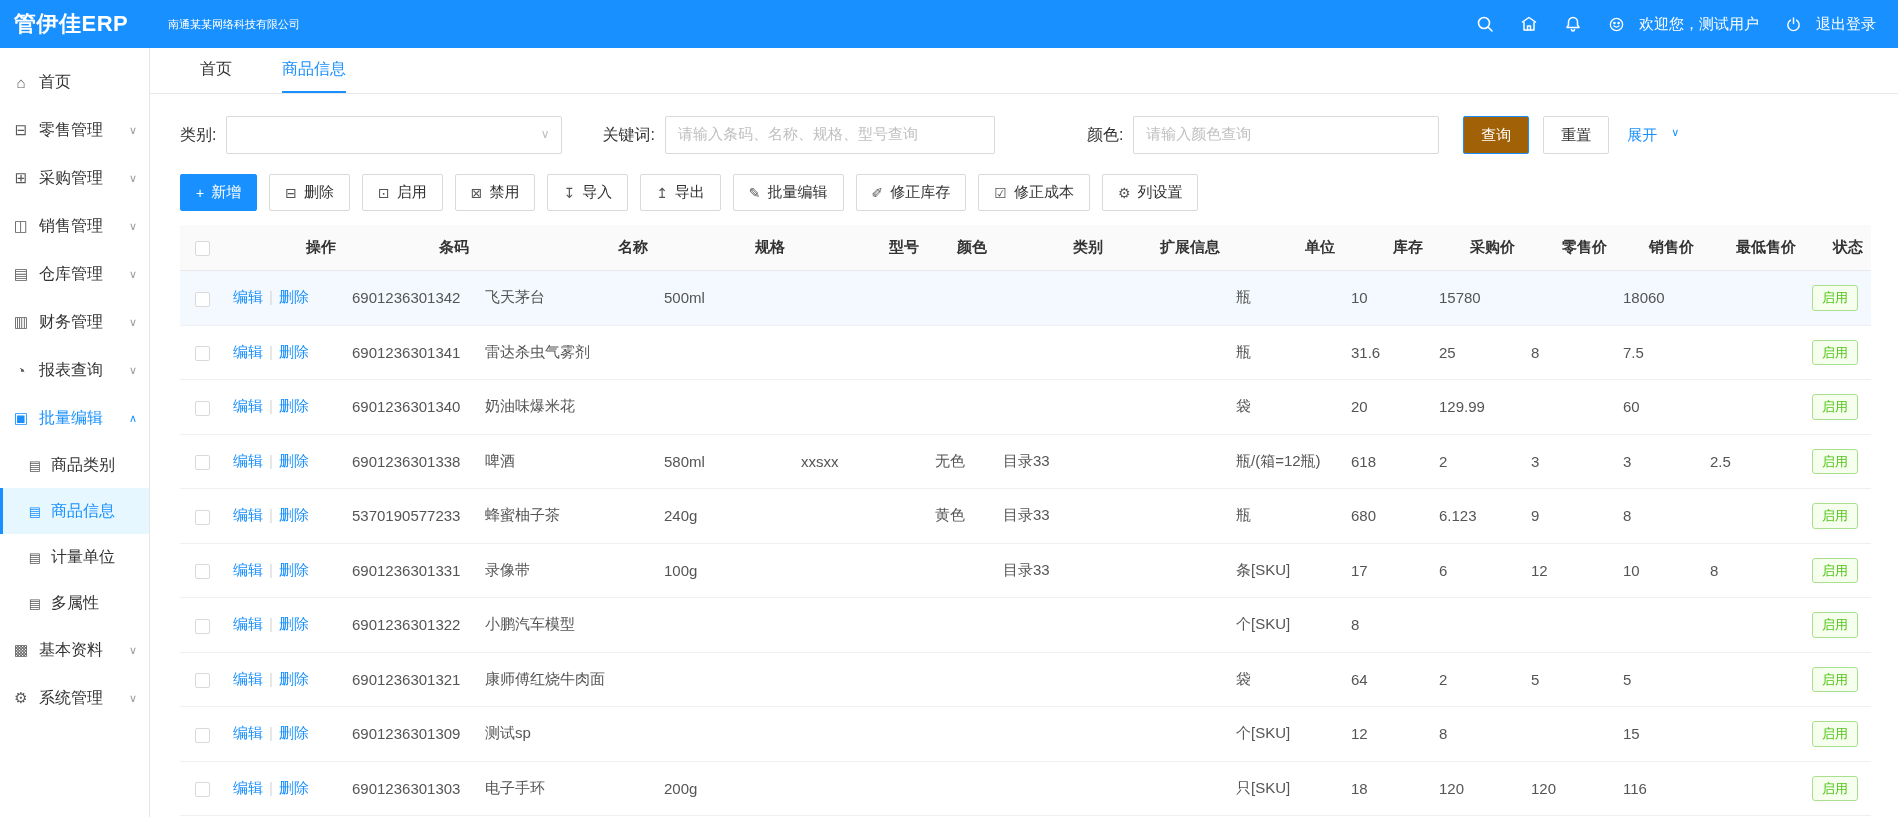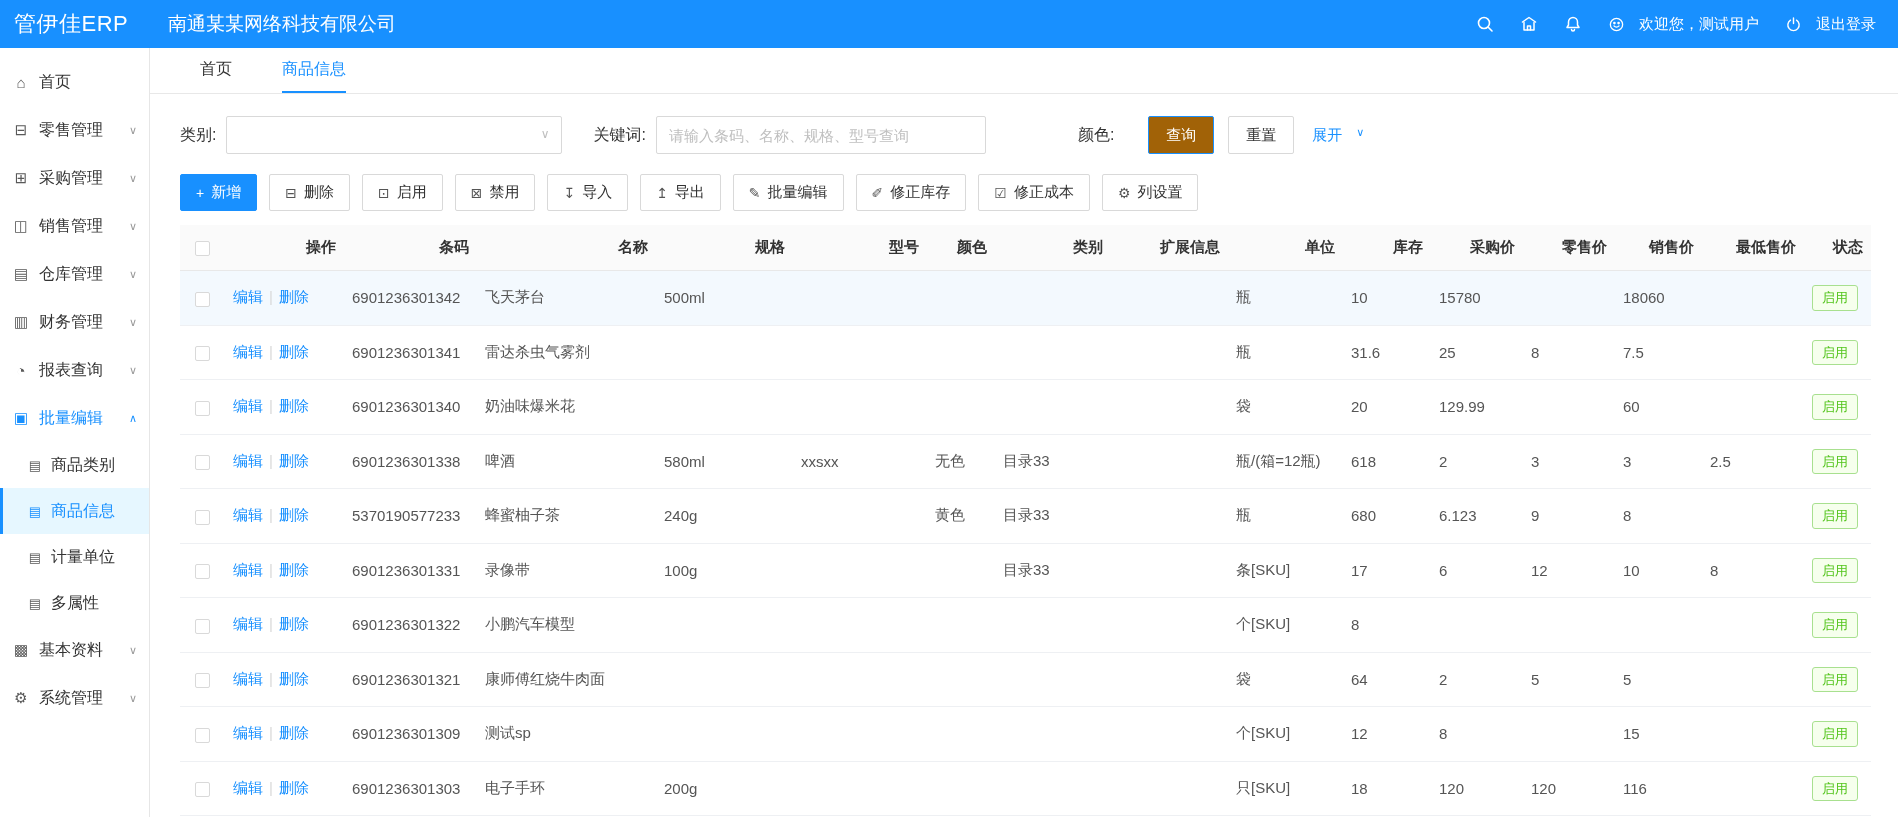--- a/index.html
+++ b/index.html
@@ -2,22 +2,22 @@
 <html><head>
 <meta charset="utf-8">
 <style>
   *{box-sizing:border-box;margin:0;padding:0}
   html,body{width:1898px;height:817px}
   body{font-family:"Liberation Sans","DejaVu Sans",sans-serif;font-size:15px;color:#333;background:#fff;overflow:hidden}
   .app{width:1898px;height:817px;display:flex;flex-direction:column}
 
   
   .header{height:48px;flex:0 0 48px;background:#1890ff;display:flex;align-items:center;color:#fff}
-  .logo{width:150px;flex:0 0 150px;padding-left:14px;font-size:22px;font-weight:normal;letter-spacing:.5px;white-space:nowrap}
-  .company{font-size:19px;margin-left:18px;white-space:nowrap}
+  .logo{width:150px;flex:0 0 150px;padding-left:14px;font-size:22px;font-weight:bold;letter-spacing:.5px;white-space:nowrap}
+  .company{font-size:11px;margin-left:18px;white-space:nowrap}
   .header-right{margin-left:auto;display:flex;align-items:center;gap:26px;padding-right:22px;font-size:15px}
   .hicon{display:inline-flex;align-items:center;cursor:pointer;line-height:0}
   .hgroup{display:inline-flex;align-items:center;gap:14px;cursor:pointer;white-space:nowrap}
 
   .main{flex:1;display:flex;min-height:0}
   
   .sidebar{width:150px;flex:0 0 150px;border-right:1px solid #e6e6e6;padding-top:10px;font-size:16px;background:#fff;overflow:hidden}
   .side-item{height:48px;display:flex;align-items:center;gap:9px;padding:0 12px;color:#333;cursor:pointer;white-space:nowrap}
   .side-icon{color:#595959;font-size:15px;width:18px;text-align:center;flex:0 0 18px}
   .side-item .chev{margin-left:auto;color:#999;font-size:11px}
@@ -32,25 +32,25 @@
   .content{flex:1;display:flex;flex-direction:column;min-width:0;background:#fff}
   .tabbar{height:46px;flex:0 0 46px;border-bottom:1px solid #e8e8e8;display:flex;align-items:stretch;padding-left:50px;gap:50px}
   .tab{display:flex;align-items:center;font-size:16px;color:#333;cursor:pointer;border-bottom:2px solid transparent}
   .tab.active{color:#1890ff;border-bottom-color:#1890ff}
 
   
   .filters{display:flex;align-items:center;padding:22px 0 8px 30px;font-size:16px}
   .flabel{color:#333;margin-right:10px;white-space:nowrap}
   .select{width:336px;height:38px;border:1px solid #d9d9d9;border-radius:2px;position:relative;cursor:pointer;background:#fff}
   .select .chev{position:absolute;right:12px;top:10px;color:#bfbfbf;font-size:12px}
-  .txt{height:38px;border:1px solid #d9d9d9;border-radius:2px;padding:0 12px;font-size:15px;color:#4d7c0f;font-family:Liberation Sans, sans-serif;outline:none}
+  .txt{height:38px;border:1px solid #d9d9d9;border-radius:2px;padding:0 12px;font-size:15px;color:#4d7c0f;font-family:Liberation Mono, monospace;outline:none}
   .txt::placeholder{color:#bfbfbf}
   .kw{width:330px}
   .colorin{width:306px}
-  .g2{margin-left:31px}
+  .g2{margin-left:40px}
   .g3{margin-left:92px}
   .btn{height:38px;padding:0 17px;border:1px solid #d9d9d9;background:#fff;border-radius:2px;font-size:15px;color:#333;cursor:pointer;font-family:inherit;white-space:nowrap}
   .btn.primary{background:#a16207;border-color:#1890ff;color:#fff}
   .search-btn{margin-left:24px}
   .reset-btn{margin-left:14px}
   .expand{margin-left:18px;color:#1890ff;cursor:pointer;display:inline-flex;gap:14px;font-size:15px;text-decoration:none;white-space:nowrap}
   .expand .chev{font-size:11px}
 
   
   .toolbar{display:flex;gap:12px;padding:12px 0 14px 30px;flex-wrap:nowrap}
@@ -198,20 +198,21 @@
         </div>
 
       <div class="filters">
         <span class="flabel">类别:</span>
         <div class="select">
           <span class="chev">∨</span>
         </div>
         <span class="flabel g2">关键词:</span>
         <input class="txt kw" type="text" placeholder="请输入条码、名称、规格、型号查询" style="">
         <span class="flabel g3">颜色:</span>
+        <input class="txt colorin" type="text" placeholder="请输入颜色查询" style="">
         <button class="btn primary search-btn">查询</button>
         <button class="btn reset-btn">重置</button>
         <a class="expand">
           <span>展开</span>
           <span class="chev">∨</span>
         </a>
       </div>
 
       <div class="toolbar">
           <button class="tool-btn primary">

